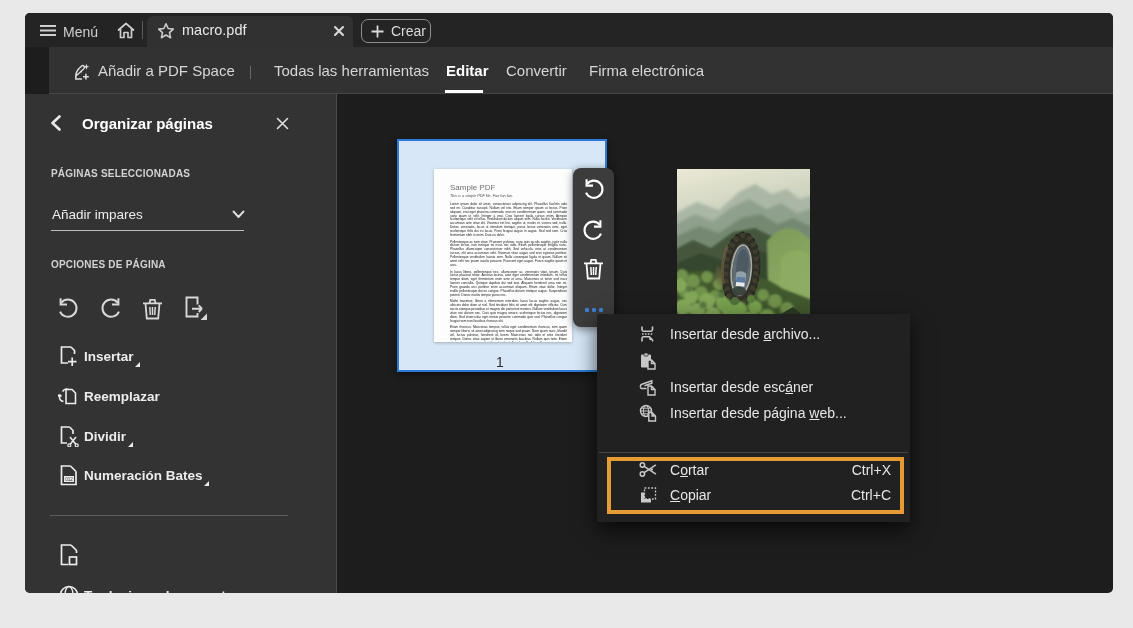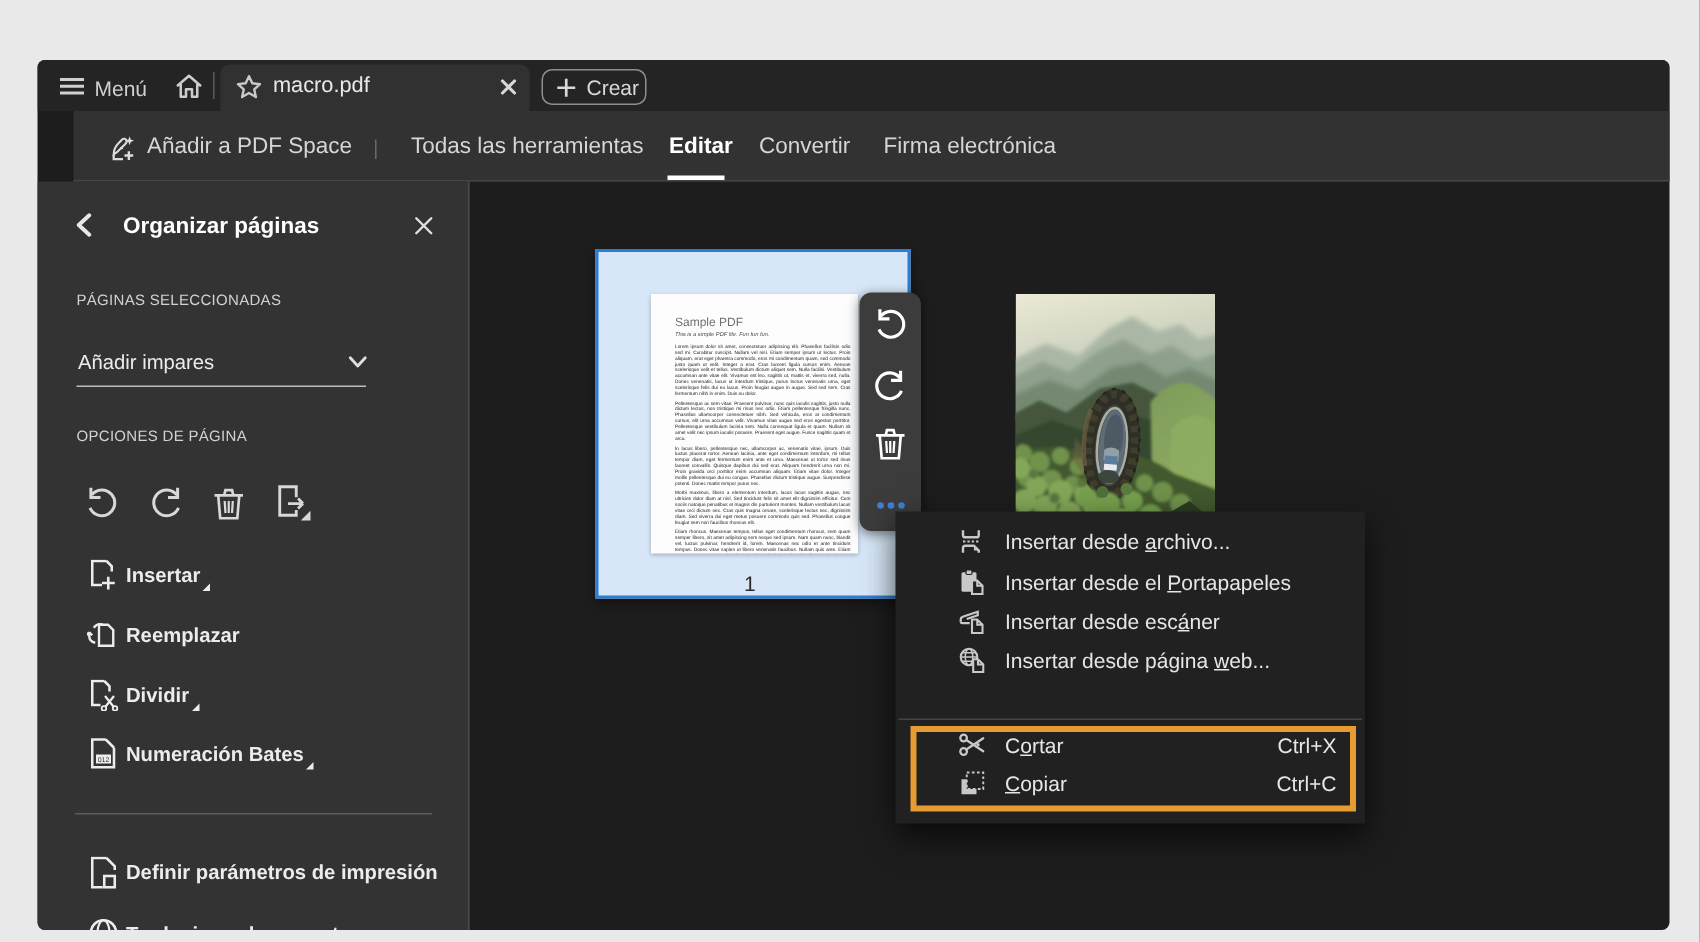--- a/index.html
+++ b/index.html
@@ -1,29 +1,29 @@
 <!DOCTYPE html>
 <html><head>
 <meta charset="utf-8">
 <style>
   * { margin:0; padding:0; box-sizing:border-box; }
   html,body { width:1133px; height:628px; background:#e9e9e9; font-family:"Liberation Sans",sans-serif; overflow:hidden; }
-  #app { position:absolute; left:25px; top:40px; width:1088px; height:580px; background:#1d1d1e; border-radius:5px; overflow:hidden; }
+  #app { position:absolute; left:25px; top:13px; width:1088px; height:580px; background:#1d1d1e; border-radius:5px; overflow:hidden; }
   .abs { position:absolute; }
   
   #topbar { position:absolute; left:0; top:0; width:1088px; height:34px; background:#242424; }
   #tab { position:absolute; left:122px; top:3px; width:206px; height:31px; background:#313132; border-radius:6px 6px 0 0; }
   .tbtext { color:#cfcfcf; font-size:14px; }
   #crear { position:absolute; left:336px; top:6px; width:70px; height:24px; border:1px solid #8e8e8e; border-radius:7px; color:#d8d8d8; font-size:14px; }
   
   #toolbar { position:absolute; left:0; top:34px; width:1088px; height:47px; background:#323233; border-bottom:1px solid #464646;margin-left:24px; }
   .nav { color:#d6d6d6; font-size:15px; position:absolute; top:15px; }
   
-  #panel { position:absolute; left:0; top:81px; width:288px; height:499px; background:#333334; border-right:1px solid #4a4a4a; }
-  .plabel { position:absolute; color:#d2d2d2; font-size:10px; font-weight:normal; letter-spacing:.2px;text-align:right; }
+  #panel { position:absolute; left:0; top:81px; width:312px; height:499px; background:#333334; border-right:1px solid #4a4a4a; }
+  .plabel { position:absolute; color:#d2d2d2; font-size:10px; font-weight:bold; letter-spacing:.2px;text-align:right; }
   .pitem { position:absolute; color:#ececec; font-size:13.5px; font-weight:bold; white-space:nowrap; }
   .tri { position:absolute; width:0; height:0; border-left:5px solid transparent; border-bottom:5px solid #ececec; }
   #selbox { position:absolute; left:372px; top:126px; width:210px; height:233px; background:#d7e7f7; border:2px solid #2b7bd7; box-shadow:0 3px 8px rgba(0,0,0,.45); }
   #page1 { position:absolute; left:409px; top:156px; width:138px; height:173px; background:#fdfdfd; box-shadow:0 1px 3px rgba(0,0,0,.25); overflow:hidden; }
   #page1 .body { font-size:3.2px; line-height:1.2; color:#161616; text-align:justify; margin:0 5px 3px 16px; }
   #ptoolbar { position:absolute; left:548px; top:155px; width:41px; height:159px; background:#3c3c3d; border-radius:8px; box-shadow:0 2px 8px rgba(0,0,0,.5); }
   #photo { position:absolute; left:652px; top:156px; width:133px; height:177px; overflow:hidden; }
   
   #menu { position:absolute; left:572px; top:301px; width:313px; height:208px; background:#212122; box-shadow:0 8px 20px rgba(0,0,0,.7);text-decoration:underline; }
   .mrow { position:absolute; left:0; width:313px; height:26px; }
@@ -141,21 +141,20 @@
       <path d="M10.5 1 L1.5 1 L1.5 19.5 L16 19.5 L16 6.5 M10.5 1 L16 6.5" fill="none" stroke="#ececec" stroke-width="1.7"></path>
       <rect x="4" y="11" width="10" height="6" fill="#ececec"></rect>
       <text x="9" y="16" font-size="4.6" fill="#333334" text-anchor="middle" font-family="Liberation Sans">012</text>
     </svg>
     <span class="pitem" style="left:59px;top:374px">Numeración Bates</span>
     <div class="tri" style="left:179px;top:387px"></div>
     <svg class="abs" style="left:35px;top:450px" width="19" height="22" viewBox="0 0 19 22">
       <path d="M11 1 L1.5 1 L1.5 20.5 L8.5 20.5 M11 1 L16.5 6.5 L16.5 9" fill="none" stroke="#ececec" stroke-width="1.7"></path>
       <rect x="9.5" y="13" width="7" height="7.5" fill="none" stroke="#ececec" stroke-width="1.7"></rect>
     </svg>
-    <span class="pitem" style="left:59px;top:453px">Definir parámetros de impresión</span>
     <svg class="abs" style="left:34px;top:491px" width="21" height="21" viewBox="0 0 21 21">
       <circle cx="10" cy="10" r="8.5" fill="none" stroke="#ececec" stroke-width="1.7"></circle>
       <ellipse cx="10" cy="10" rx="4" ry="8.5" fill="none" stroke="#ececec" stroke-width="1.4"></ellipse>
       <path d="M1.5 10 H18.5" stroke="#ececec" stroke-width="1.4"></path>
     </svg>
     <span class="pitem" style="left:59px;top:494px">Traducir un documento</span>
     <div class="abs" style="left:25px;top:421px;width:238px;height:1px;background:#5c5c5c"></div>
   </div>
 
   <div id="selbox"></div>
@@ -305,21 +304,20 @@
         <path d="M10.3 11.8 L13.5 15 L10.3 15 Z" fill="#c8c8c8"></path>
       </svg>
       <span class="mtxt">Insertar desde <u>a</u>rchivo...</span>
     </div>
     <div class="mrow" style="top:34px">
       <svg class="mico" width="18" height="18" viewBox="0 0 18 18">
         <rect x="2" y="2.5" width="10" height="13" rx="1" fill="#c8c8c8"></rect>
         <rect x="5" y="1" width="4" height="3" rx="0.8" fill="#c8c8c8" stroke="#212122" stroke-width="0.8"></rect>
         <path d="M12.5 8 L9 8 L9 17 L16 17 L16 11.5 Z M12.5 8 L12.5 11.5 L16 11.5" fill="#212122" stroke="#c8c8c8" stroke-width="1.4"></path>
       </svg>
-      <span class="mtxt">Insertar desde el <u>P</u>ortapapeles</span>
     </div>
     <div class="mrow" style="top:60px">
       <svg class="mico" width="18" height="18" viewBox="0 0 18 18">
         <path d="M1.5 9.5 L1.5 7.8 Q1.5 6.6 2.8 6.2 L12.8 2.8 L12.8 5.2 L5.5 7.7" fill="none" stroke="#c8c8c8" stroke-width="1.5"></path>
         <path d="M1.5 9.5 Q1.5 10.4 2.6 10.4 L7.5 10.4" fill="none" stroke="#c8c8c8" stroke-width="1.5"></path>
         <path d="M12.5 8 L9 8 L9 17 L16 17 L16 11.5 Z M12.5 8 L12.5 11.5 L16 11.5" fill="#212122" stroke="#c8c8c8" stroke-width="1.4"></path>
       </svg>
       <span class="mtxt">Insertar desde esc<u>á</u>ner</span>
     </div>
     <div class="mrow" style="top:86px">

